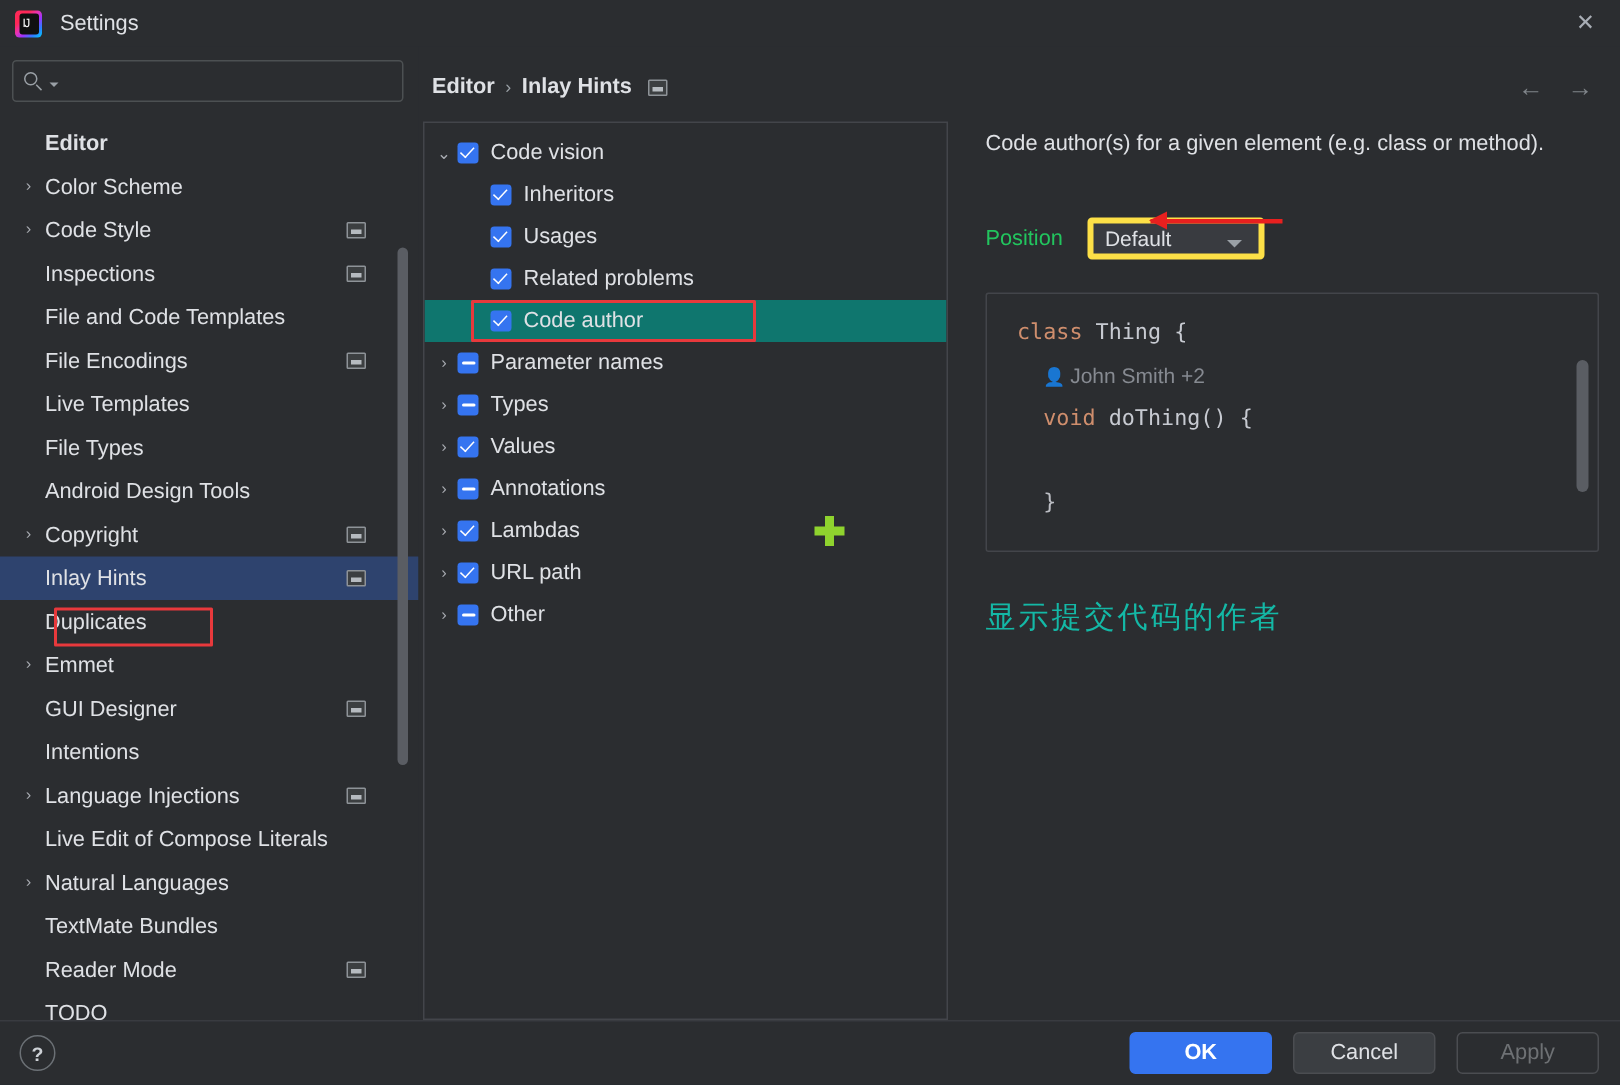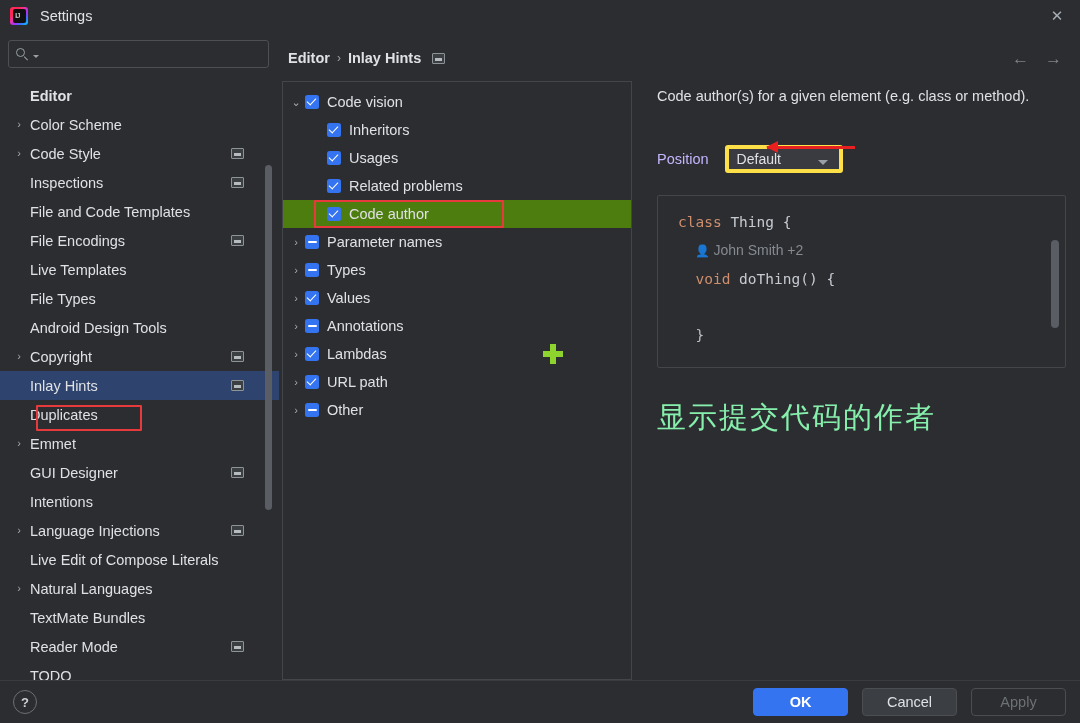--- a/index.html
+++ b/index.html
@@ -134,21 +134,21 @@
   
   .hints-pane {
     width:350px; margin-left:2px; flex:none;
     background:#2b2d30; border:1px solid #43454a;
     position:relative; overflow:hidden;
   }
   .hrow {
     height:28px; display:flex; align-items:center; position:relative;
     font-size:14.5px; color:#dfe1e5; white-space:nowrap;
   }
-  .hrow.rowsel { background:#4d7c0f; }
+  .hrow.rowsel { background:#0f766e; }
   .harrow {
     width:18px; flex:none; color:#a7aab0; font-size:11px;
     display:flex; align-items:center; justify-content:center;
   }
   .harrow.none { color:transparent; }
   .cb {
     width:14px; height:14px; flex:none; border-radius:2.5px; position:relative;
     margin-right:8px; background:#3574f0;
   }
   .cb.checked::after {
@@ -170,21 +170,21 @@
   .plus-cursor::before { left:7px; top:0; width:6px; height:20px; }
   .plus-cursor::after  { left:0; top:7px; width:20px; height:6px; }
 
   
   .detail-pane { flex:1; position:relative; padding-left:25px; padding-right:14px; }
   .desc-text {
     font-size:14.5px; color:#dfe1e5; line-height:22px; margin-top:4px;
     max-width: 380px;
   }
   .position-row { display:flex; align-items:center; margin-top:38px; }
-  .position-label { font-size:14.5px; color:#c4b5fd; margin-right:16px; }
+  .position-label { font-size:14.5px; color:#22c55e; margin-right:16px; }
   .combo {
     width:118px; height:28px; background:#393b40; border:4px solid #fde047;
     border-radius:3px; display:flex; align-items:center; padding:0 8px;
     position:relative; font-size:14px; color:#dfe1e5;
   }
   .combo-caret {
     position:absolute; right:11px; top:11px;
     width:0;height:0;border-left:5px solid transparent;border-right:5px solid transparent;
     border-top:5px solid #9aa0a6;
   }
@@ -201,21 +201,21 @@
   .fn { color:#c7cad1; }
   .inlay {
     color:#868a91; font-family:"Liberation Sans", sans-serif; font-size:14px;
   }
   .person-glyph { display:inline-block; margin-right:3px; color:#868a91; font-size:12px; }
   .code-scroll {
     position:absolute; right:6px; top:44px; width:8px; height:88px;
     background:#5a5d63; border-radius:4px;
   }
   .cn-note {
-    margin-top:30px; font-size:29px; color:#86efac; letter-spacing:2px;
+    margin-top:30px; font-size:20px; color:#14b8a6; letter-spacing:2px;
     font-family:"DejaVu Serif", serif; white-space:nowrap;
   }
   .red-arrow { position:absolute; height:3px; background:#e8201f; }
   .red-arrow::before {
     content:""; position:absolute; left:-1px; top:-5px;
     width:0;height:0;border-top:6.5px solid transparent;border-bottom:6.5px solid transparent;
     border-right:12px solid #e8201f;
   }
 
   

